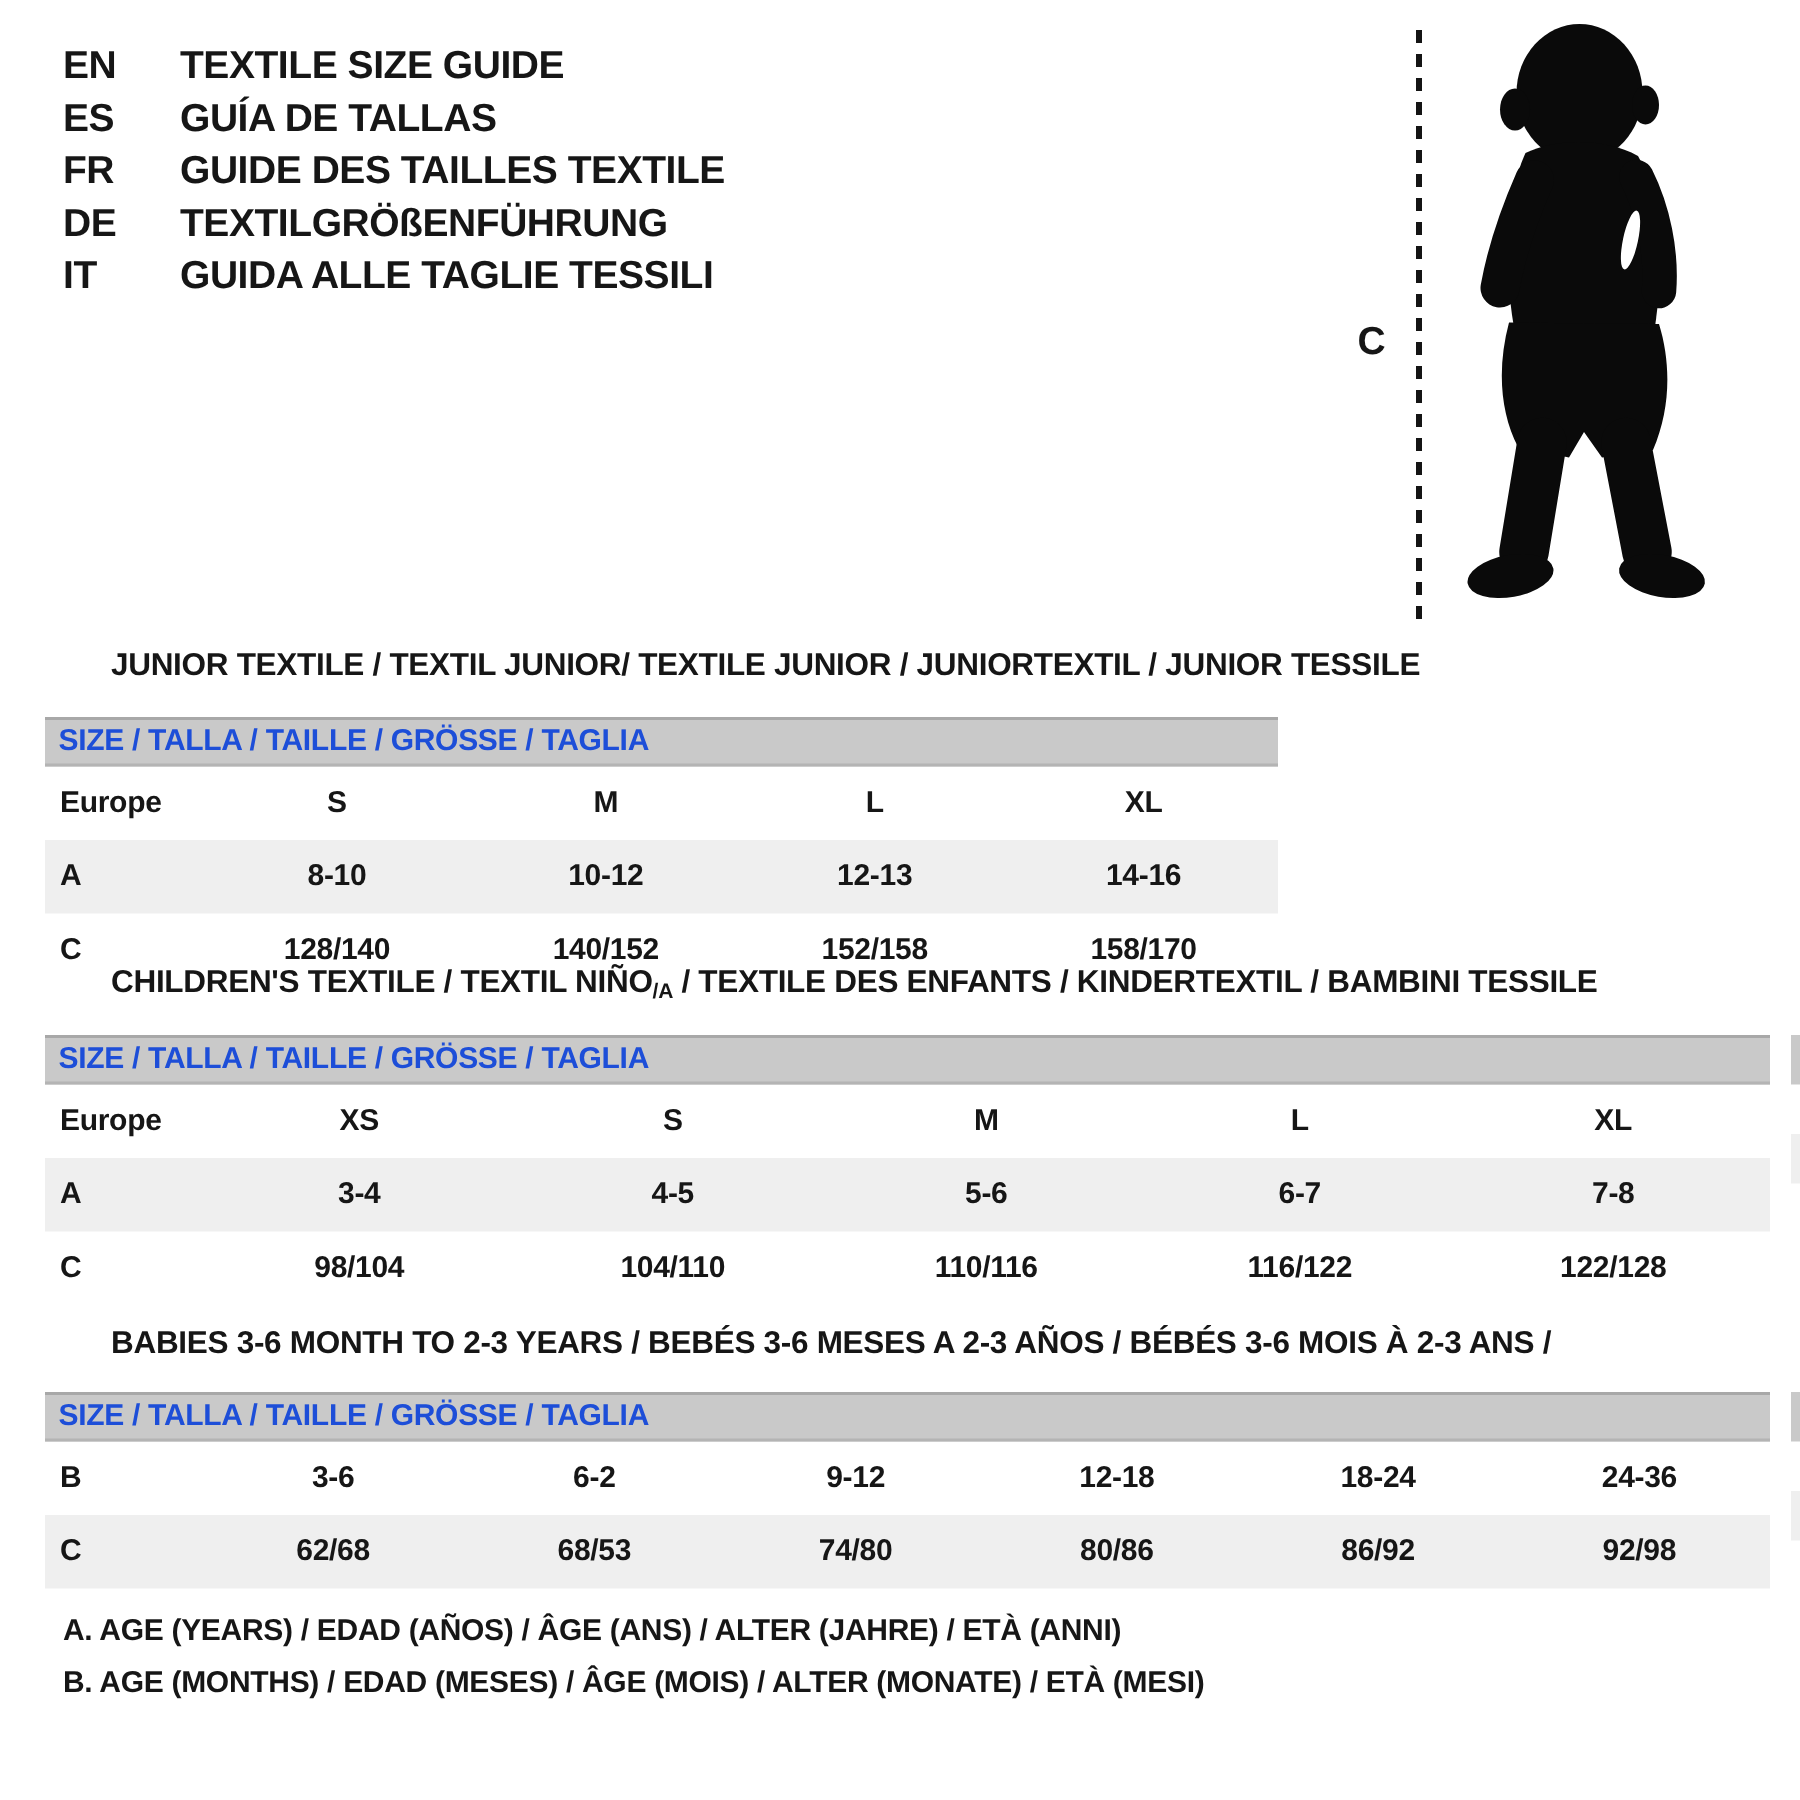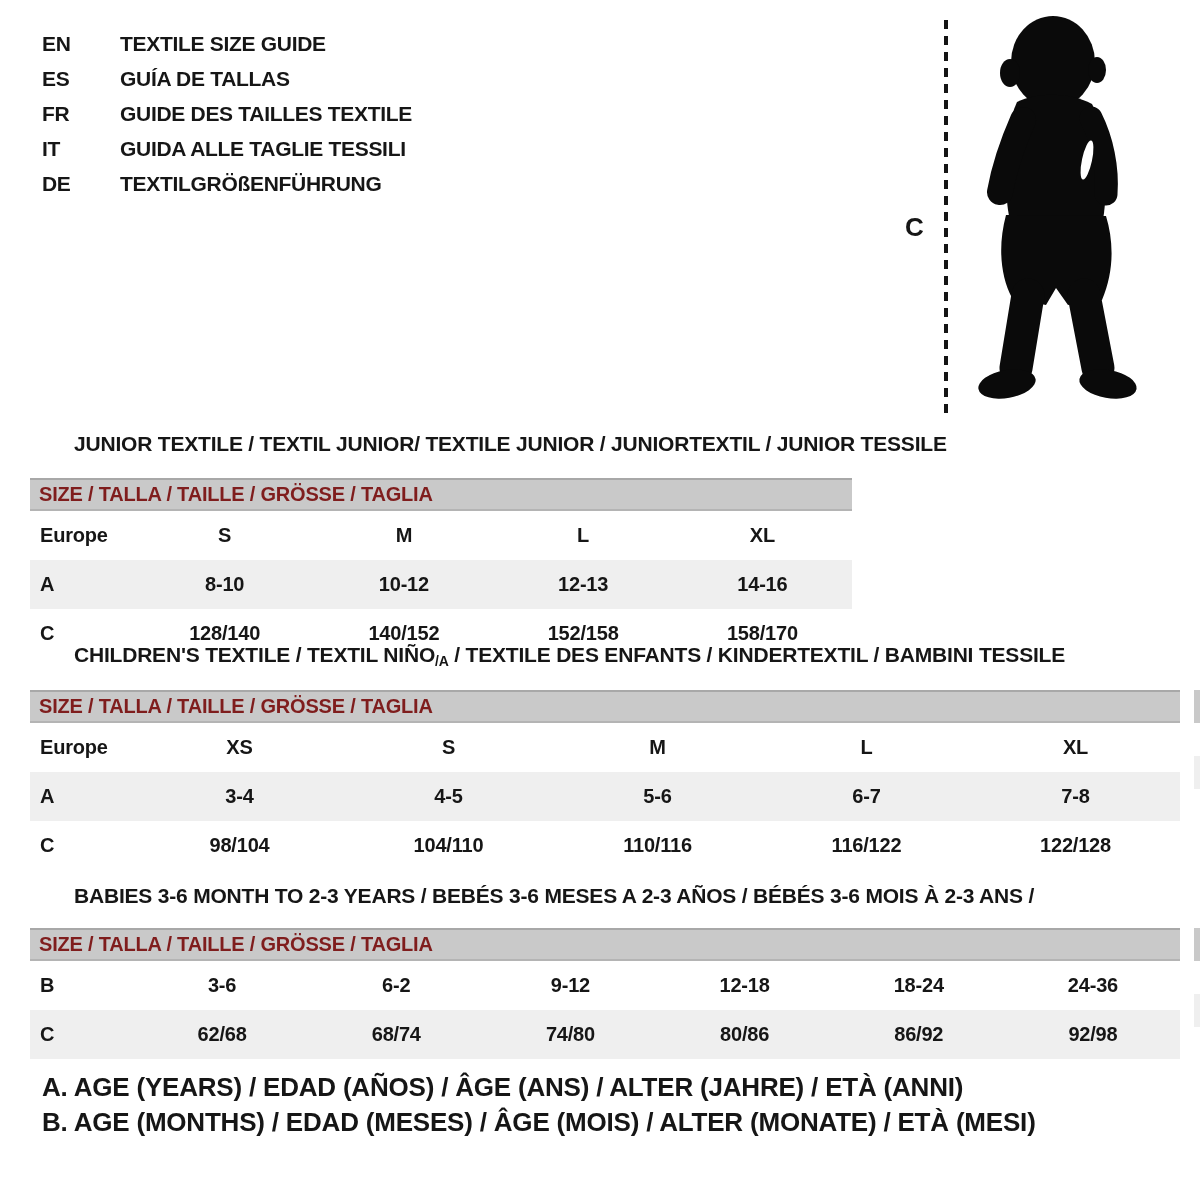--- a/index.html
+++ b/index.html
@@ -4,21 +4,21 @@
 <style>
   html,body { margin:0; padding:0; background:#ffffff; }
   .canvas {
     position:relative; width:1200px; height:1200px; background:#ffffff;
     font-family:"Liberation Sans", sans-serif; font-weight:700; color:#161616;
     overflow:hidden;
   }
 
   
   .lang-block { position:absolute; left:42px; top:26px; }
-  .lang-row { display:flex; height:35px; align-items:center; font-size:21px; letter-spacing:-0.3px; }
+  .lang-row { display:flex; height:35px; align-items:center; font-size:26px; letter-spacing:-0.3px; }
   .lang-code { width:78px; flex:0 0 78px; }
 
   
   .dash-line {
     position:absolute; left:944px; top:20px; width:4px; height:396px;
     background:repeating-linear-gradient(to bottom, #141414 0px, #141414 9px, transparent 9px, transparent 16px);
   }
   .measure-label { position:absolute; left:905px; top:212px; font-size:26px; }
   .baby { position:absolute; left:960px; top:10px; width:195px; height:410px; }
 
@@ -32,66 +32,66 @@
   
   .table { position:absolute; left:30px; }
   #junior-table   { top:478px; width:822px; }
   #children-table { top:690px; width:1150px; }
   #babies-table   { top:928px; width:1150px; }
 
   .size-bar {
     height:33px; background:#c9c9c9; box-sizing:border-box;
     border-top:2px solid #a8a8a8; border-bottom:2px solid #b4b4b4;
     display:flex; align-items:center; padding-left:9px;
-    font-size:20px; color:#7f1d1d; letter-spacing:-0.2px;
+    font-size:20px; color:#1d4ed8; letter-spacing:-0.2px;
   }
   .trow { display:grid; height:49px; align-items:center; font-size:20px; letter-spacing:-0.2px; }
   .trow.shaded { background:#efefef; }
   .cols-4 .trow { grid-template-columns:105px repeat(4,1fr); }
   .cols-5 .trow { grid-template-columns:105px repeat(5,1fr); }
   .cols-6 .trow { grid-template-columns:105px repeat(6,1fr); }
   .tcell.tlabel { padding-left:10px; text-align:left; }
   .tcell.tval { text-align:center; }
 
   
   .sliver { position:absolute; right:0; width:6px; }
   #sliver-children-bar { top:690px; height:33px; background:#c9c9c9; }
   #sliver-children-a   { top:756px; height:33px; background:#efefef; }
   #sliver-babies-bar   { top:928px; height:33px; background:#c9c9c9; }
   #sliver-babies-c     { top:994px; height:33px; background:#efefef; }
 
   
   .legend-block { position:absolute; left:42px; top:1070px; }
-  .legend-line { height:35px; display:flex; align-items:center; font-size:26px; letter-spacing:-0.2px; white-space:nowrap; }
+  .legend-line { height:35px; display:flex; align-items:center; font-size:20px; letter-spacing:-0.2px; white-space:nowrap; }
 </style>
 </head>
 <body>
 
 <div class="canvas">
 
   <div class="lang-block">
     <div class="lang-row">
       <span class="lang-code">EN</span>
       <span class="lang-title">TEXTILE SIZE GUIDE</span>
     </div>
     <div class="lang-row">
       <span class="lang-code">ES</span>
       <span class="lang-title">GUÍA DE TALLAS</span>
     </div>
     <div class="lang-row">
       <span class="lang-code">FR</span>
       <span class="lang-title">GUIDE DES TAILLES TEXTILE</span>
     </div>
     <div class="lang-row">
+      <span class="lang-code">DE</span>
+      <span class="lang-title">TEXTILGRÖßENFÜHRUNG</span>
+    </div>
+    <div class="lang-row">
       <span class="lang-code">IT</span>
       <span class="lang-title">GUIDA ALLE TAGLIE TESSILI</span>
-    </div>
-    <div class="lang-row">
-      <span class="lang-code">DE</span>
-      <span class="lang-title">TEXTILGRÖßENFÜHRUNG</span>
     </div>
   </div>
 
   <div class="dash-line"></div>
   <div class="measure-label">C</div>
   <svg class="baby" viewBox="0 0 195 410" aria-hidden="true">
     <g fill="#0a0a0a" stroke="none">
       <ellipse cx="93" cy="52" rx="42" ry="46"></ellipse>
       <ellipse cx="50" cy="63" rx="10" ry="14"></ellipse>
       <ellipse cx="137" cy="60" rx="9" ry="13"></ellipse>
@@ -179,21 +179,21 @@
           <div class="tcell tval">3-6</div>
           <div class="tcell tval">6-2</div>
           <div class="tcell tval">9-12</div>
           <div class="tcell tval">12-18</div>
           <div class="tcell tval">18-24</div>
           <div class="tcell tval">24-36</div>
         </div>
         <div class="trow shaded">
           <div class="tcell tlabel">C</div>
           <div class="tcell tval">62/68</div>
-          <div class="tcell tval">68/74</div>
+          <div class="tcell tval">68/53</div>
           <div class="tcell tval">74/80</div>
           <div class="tcell tval">80/86</div>
           <div class="tcell tval">86/92</div>
           <div class="tcell tval">92/98</div>
         </div>
       </div>
   </div>
 
   <div class="sliver" id="sliver-children-bar"></div>
   <div class="sliver" id="sliver-children-a"></div>

